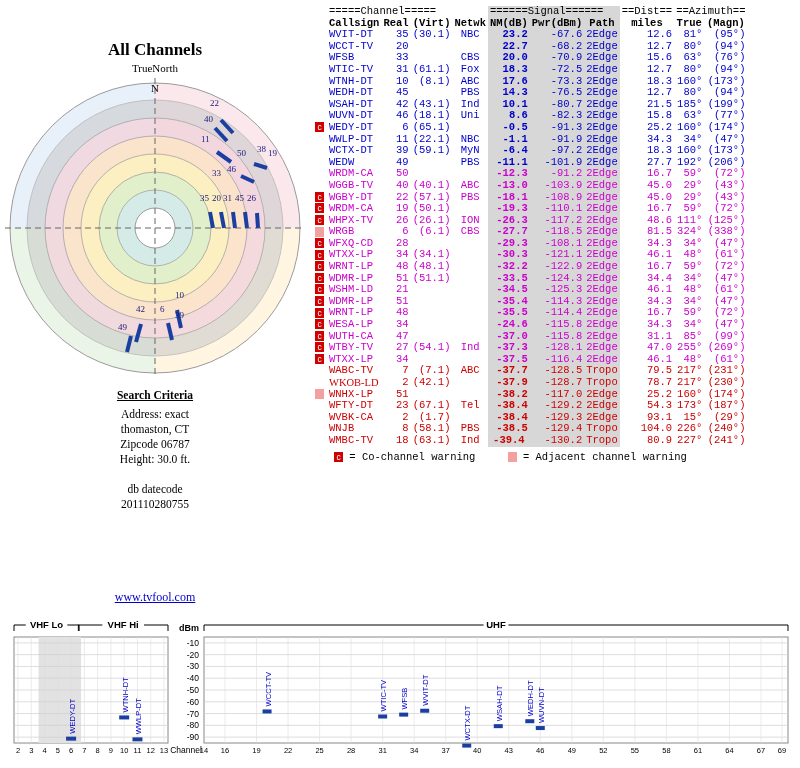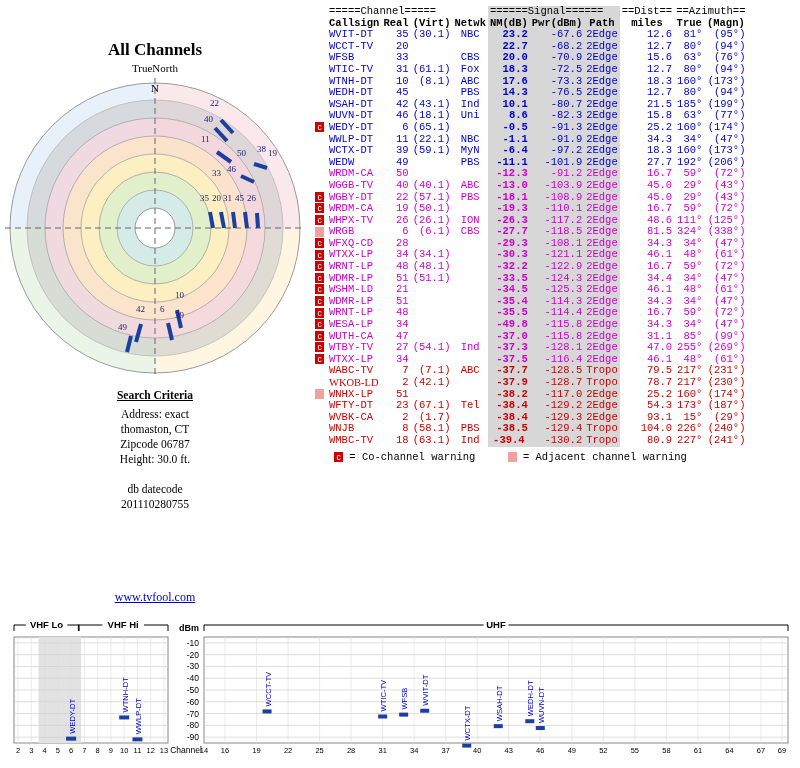--- a/index.html
+++ b/index.html
@@ -488,21 +488,21 @@
           <td class="c-dist" style="color: rgb(204, 0, 204);">16.7</td>
           <td class="c-true" style="color: rgb(204, 0, 204);">59°</td>
           <td class="c-magn" style="color: rgb(204, 0, 204);">(72°)</td>
         </tr>
         <tr>
           <td class="warn"><span class="warnbox">c</span></td>
           <td class="c-call" style="color: rgb(204, 0, 204);">WESA-LP</td>
           <td class="c-real" style="color: rgb(204, 0, 204);">34</td>
           <td class="c-virt" style="color: rgb(204, 0, 204);"></td>
           <td class="c-netwk" style="color: rgb(204, 0, 204);"></td>
-          <td class="c-nm nm-col" style="color: rgb(204, 0, 204);">-49.8</td>
+          <td class="c-nm nm-col" style="color: rgb(204, 0, 204);">-24.6</td>
           <td class="c-pwr nm-col" style="color: rgb(204, 0, 204);">-115.8</td>
           <td class="c-path nm-col" style="color: rgb(204, 0, 204);">2Edge</td>
           <td class="c-dist" style="color: rgb(204, 0, 204);">34.3</td>
           <td class="c-true" style="color: rgb(204, 0, 204);">34°</td>
           <td class="c-magn" style="color: rgb(204, 0, 204);">(47°)</td>
         </tr>
         <tr>
           <td class="warn"><span class="warnbox">c</span></td>
           <td class="c-call" style="color: rgb(204, 0, 204);">WUTH-CA</td>
           <td class="c-real" style="color: rgb(204, 0, 204);">47</td>

